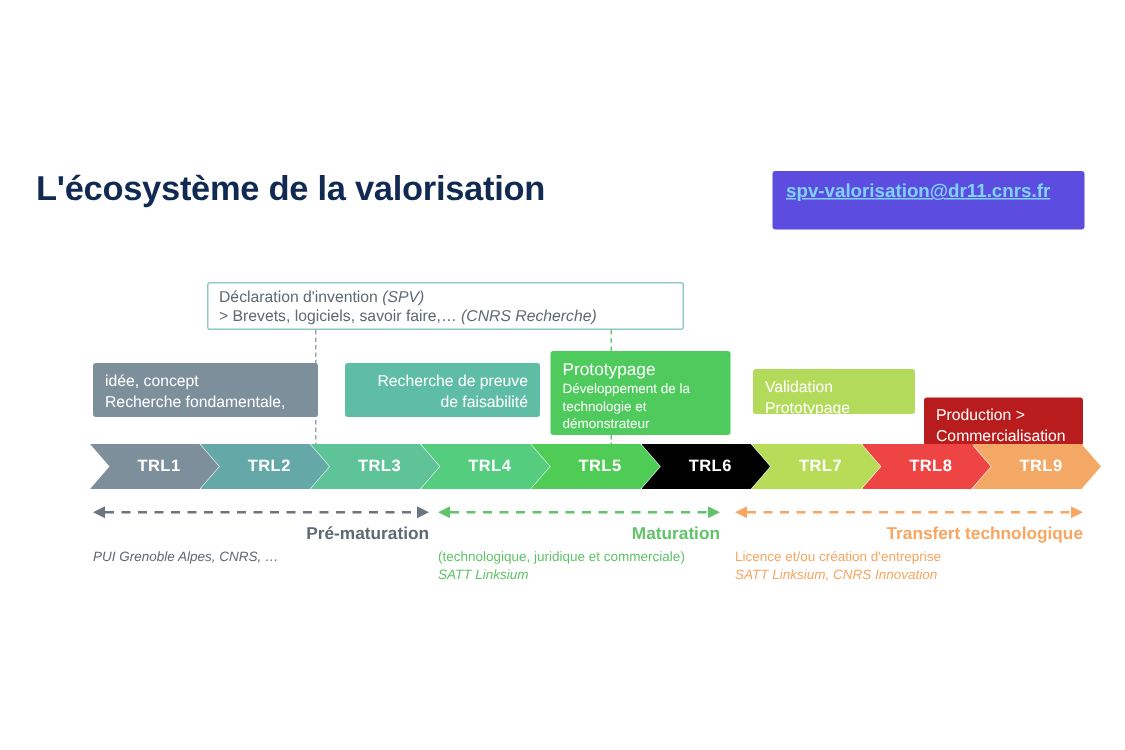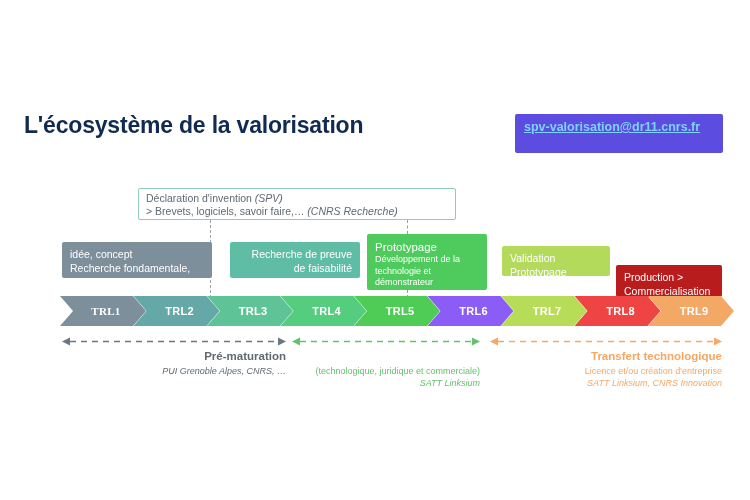--- a/index.html
+++ b/index.html
@@ -62,35 +62,34 @@
   
   .trl-row{position:absolute;left:60px;top:296px;height:30px;}
   .chev{
     position:absolute;top:0;height:30px;
     display:flex;align-items:center;justify-content:center;
     color:#ffffff;font-size:11px;font-weight:bold;letter-spacing:0.3px;
     clip-path:polygon(0 0, calc(100% - 13px) 0, 100% 50%, calc(100% - 13px) 100%, 0 100%, 13px 50%);
   }
   .chev.first{
     clip-path:polygon(0 0, calc(100% - 13px) 0, 100% 50%, calc(100% - 13px) 100%, 0 100%, 13px 50%);
-    font-family:Liberation Serif, serif;
   }
   .chev span{transform:translateX(3px);}
 
   
   .phase{position:absolute;}
   .arrow-line{
     position:absolute;top:0;height:11px;width:100%;
   }
   .phase-title{
     position:absolute;width:100%;text-align:right;font-size:11.5px;font-weight:bold;
     white-space:nowrap;
   }
   .phase-sub{
-    position:absolute;width:100%;text-align:right;font-size:9px;white-space:nowrap;
+    position:absolute;width:100%;text-align:left;font-size:9px;white-space:nowrap;
   }
   .phase-sub.it{font-style:italic;}
 </style>
 </head>
 <body>
 
 <div id="canvas">
 
   <div class="page-title">L'écosystème de la valorisation</div>
 
@@ -142,21 +141,21 @@
       </div>
       <div class="chev" style="left: 147px; width: 86px; background: rgb(94, 195, 151); z-index: 18;">
         <span>TRL3</span>
       </div>
       <div class="chev" style="left: 220.5px; width: 86px; background: rgb(85, 205, 127); z-index: 17;">
         <span>TRL4</span>
       </div>
       <div class="chev" style="left: 294px; width: 86px; background: rgb(78, 204, 86); z-index: 16;">
         <span>TRL5</span>
       </div>
-      <div class="chev" style="left: 367.5px; width: 86px; background: #8b5cf6; z-index: 15;">
+      <div class="chev" style="left: 367.5px; width: 86px; background: #000000; z-index: 15;">
         <span>TRL6</span>
       </div>
       <div class="chev" style="left: 441px; width: 86px; background: rgb(183, 220, 87); z-index: 14;">
         <span>TRL7</span>
       </div>
       <div class="chev" style="left: 514.5px; width: 86px; background: #ef4444; z-index: 13;">
         <span>TRL8</span>
       </div>
       <div class="chev" style="left: 588px; width: 86px; background: rgb(244, 168, 101); z-index: 12;">
         <span>TRL9</span>
@@ -171,20 +170,21 @@
         </svg>
         <div class="phase-title" style="top:14px;color:#5f6a72">Pré-maturation</div>
         <div class="phase-sub it" style="top:30px;color:#5f6a72">PUI Grenoble Alpes, CNRS, …</div>
       </div>
       <div class="phase" style="left: 292px; top: 336px; width: 188px; height: 58px;">
         <svg class="arrow-line" width="188" height="11" viewBox="0 0 188 11">
           <line x1="8" y1="5.5" x2="180" y2="5.5" stroke="#63c36b" stroke-width="1.6" stroke-dasharray="6 5"></line>
           <path d="M0,5.5 L8,1.5 L8,9.5 Z" fill="#63c36b"></path>
           <path d="M188,5.5 L180,1.5 L180,9.5 Z" fill="#63c36b"></path>
         </svg>
+        <div class="phase-title" style="top:14px;color:#63c36b">Maturation</div>
         <div class="phase-sub it" style="top:42px;color:#63c36b">SATT Linksium</div>
         <div class="phase-sub" style="top:30px;color:#63c36b">(technologique, juridique et commerciale)</div>
       </div>
       <div class="phase" style="left: 490px; top: 336px; width: 232px; height: 58px;">
         <svg class="arrow-line" width="232" height="11" viewBox="0 0 232 11">
           <line x1="8" y1="5.5" x2="224" y2="5.5" stroke="#f7a763" stroke-width="1.6" stroke-dasharray="6 5"></line>
           <path d="M0,5.5 L8,1.5 L8,9.5 Z" fill="#f7a763"></path>
           <path d="M232,5.5 L224,1.5 L224,9.5 Z" fill="#f7a763"></path>
         </svg>
         <div class="phase-title" style="top:14px;color:#f7a763">Transfert technologique</div>

